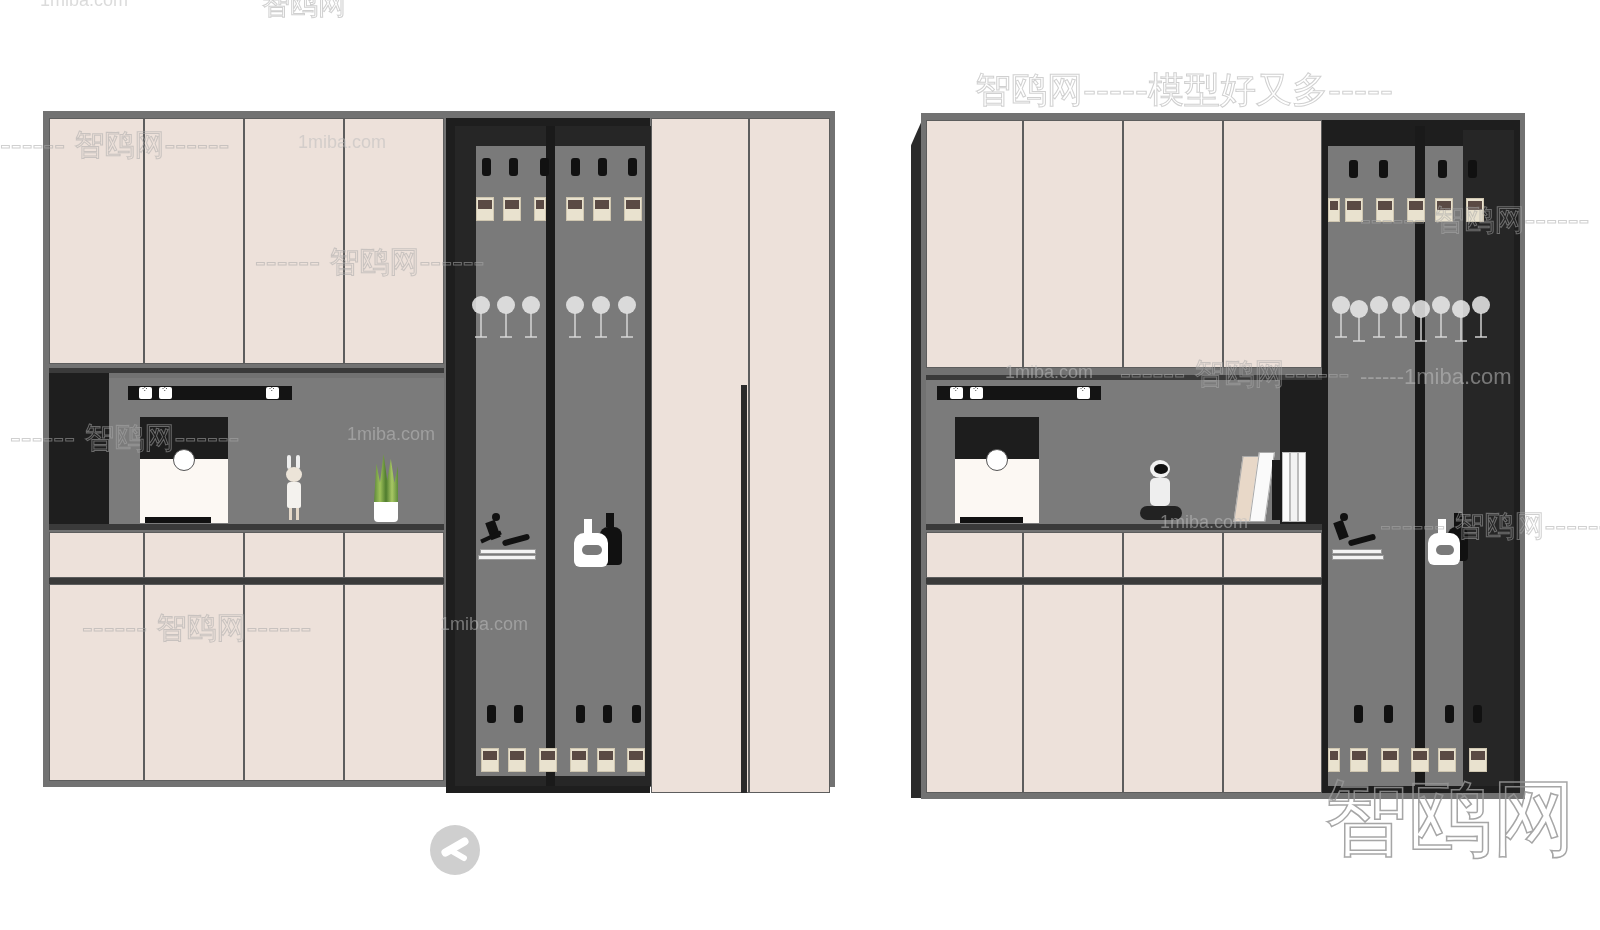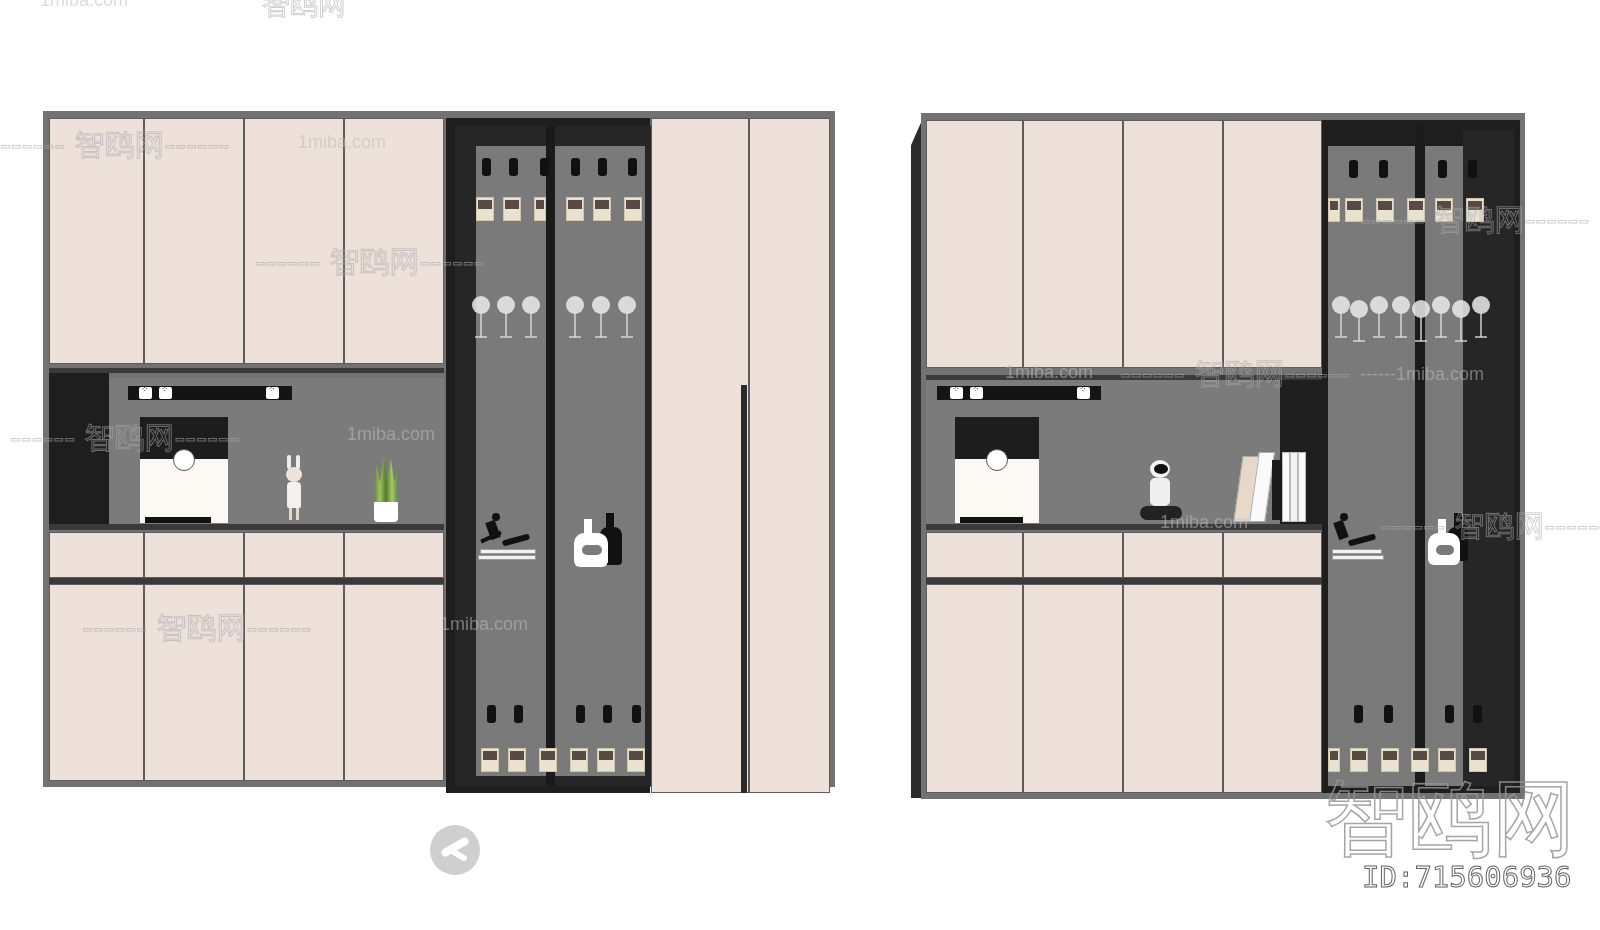--- a/index.html
+++ b/index.html
@@ -296,36 +296,36 @@
   <div class="bottle-top" style="left:1473px;top:705px;"></div>
   <div class="label" style="left:1328px;top:748px;width:12px;"></div>
   <div class="label" style="left:1350px;top:748px;"></div>
   <div class="label" style="left:1381px;top:748px;"></div>
   <div class="label" style="left:1411px;top:748px;"></div>
   <div class="label" style="left:1438px;top:748px;"></div>
   <div class="label" style="left:1469px;top:748px;"></div>
 
   <div class="wm-soft" style="left:40px;top:-10px;font-size:18px;">1miba.com</div>
   <div class="wm" style="left:262px;top:-14px;font-size:28px;">智鸥网</div>
+  <div class="wm" style="left:975px;top:66px;font-size:36px;">智鸥网-----模型好又多-----</div>
 
   <div class="wm" style="left:0;top:125px;font-size:30px;">------ 智鸥网------</div>
   <div class="wm-soft" style="left:298px;top:132px;font-size:18px;">1miba.com</div>
   <div class="wm" style="left:255px;top:242px;font-size:30px;">------ 智鸥网------</div>
   <div class="wm" style="left:10px;top:418px;font-size:30px;">------ 智鸥网------</div>
   <div class="wm-soft" style="left:347px;top:424px;font-size:18px;">1miba.com</div>
   <div class="wm" style="left:82px;top:608px;font-size:30px;">------ 智鸥网------</div>
   <div class="wm-soft" style="left:440px;top:614px;font-size:18px;">1miba.com</div>
 
   <div class="wm-soft" style="left:1005px;top:362px;font-size:18px;">1miba.com</div>
   <div class="wm" style="left:1120px;top:354px;font-size:30px;">------ 智鸥网------</div>
-  <div class="wm-soft" style="left:1360px;top:364px;font-size:18px;">------1miba.com</div>
+  <div class="wm-soft" style="left:1360px;top:364px;font-size:22px;">------1miba.com</div>
   <div class="wm" style="left:1360px;top:200px;font-size:30px;">------ 智鸥网------</div>
   <div class="wm-soft" style="left:1160px;top:512px;font-size:18px;">1miba.com</div>
   <div class="wm" style="left:1380px;top:506px;font-size:30px;">------ 智鸥网------</div>
 
   <div class="abs" style="left:430px;top:825px;width:50px;height:50px;border-radius:50%;background:#cfcfcf;">
     <div class="abs" style="left:10px;top:18px;width:30px;height:8px;background:#fff;transform:rotate(-30deg);border-radius:4px;"></div>
     <div class="abs" style="left:16px;top:26px;width:22px;height:6px;background:#fff;transform:rotate(30deg);border-radius:3px;"></div>
   </div>
 
   <div class="wm" style="left:1324px;top:762px;font-size:84px;-webkit-text-stroke:1.5px rgba(150,150,150,0.85);">智鸥网</div>
-  <div class="wm" style="left:1362px;top:860px;font-size:29px;-webkit-text-stroke:1px rgba(90,90,90,0.95);font-family:'DejaVu Sans Mono',monospace;">ID:715606936</div>
 </div>
 
 </body></html>

